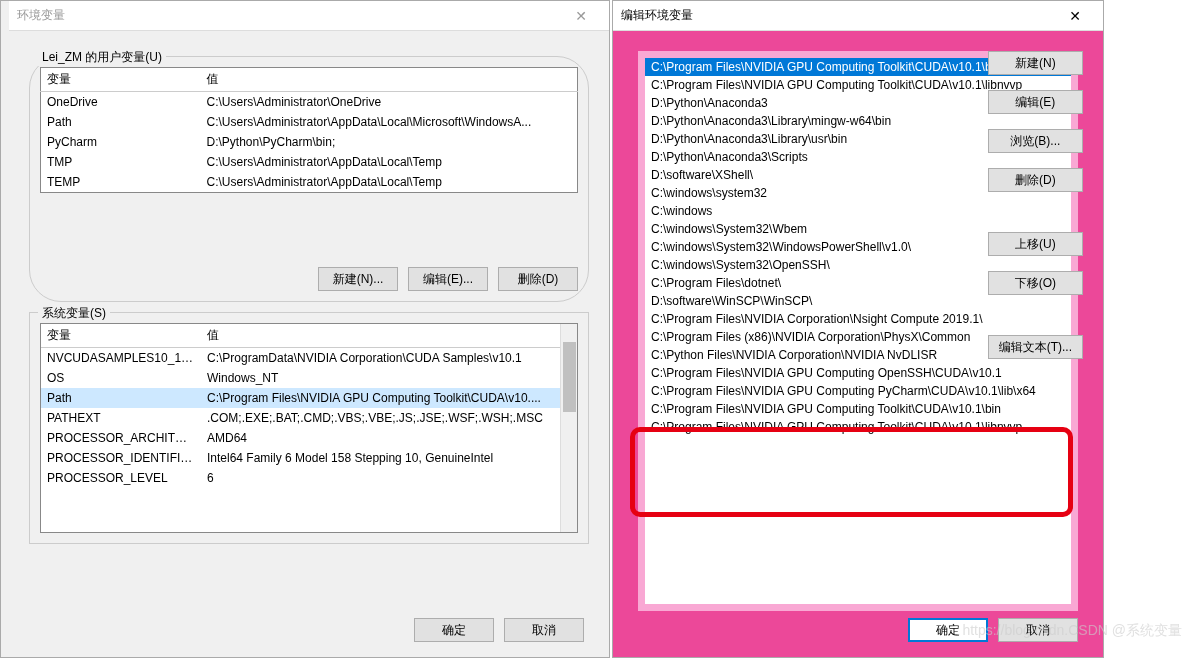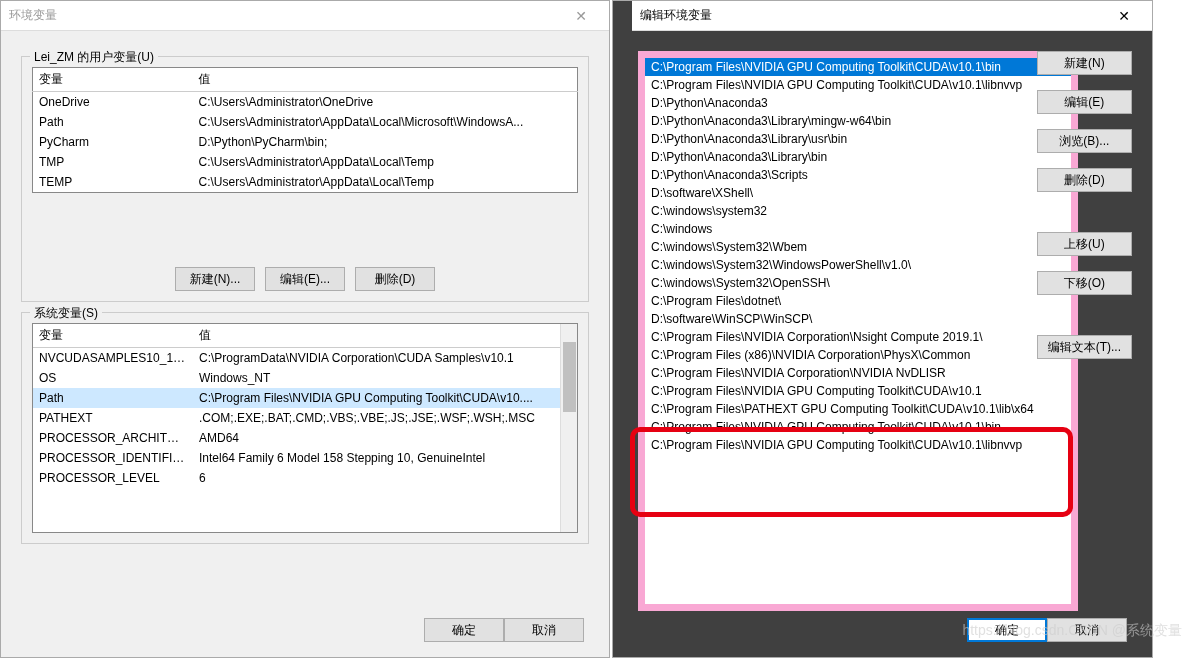--- a/index.html
+++ b/index.html
@@ -11,26 +11,25 @@
       width: 1202px; height: 658px;
       position: relative;
       overflow: hidden;
     }
     .dialog {
       position: absolute;
       border: 1px solid #aaa;
       background: #f0f0f0;
     }
     .dialog-left {
-      left: 0; top: 0; width: 610px; height: 658px;
+      left: 0; top: 0; width: 610px; height: 658px; padding-left: 8px;
     }
     .dialog-right {
-      left: 612px; top: 0; width: 541px; height: 658px;
-      background: #404040;
-      padding-left: 19px;
+      left: 612px; top: 0; width: 492px; height: 658px;
+      background: #ec4899;
     }
     .titlebar {
       height: 30px;
       display: flex;
       align-items: center;
       padding: 0 8px;
       background: #fff;
       border-bottom: 1px solid #ddd;
       color: #999;
       font-size: 12px;
@@ -83,34 +82,34 @@
     .table-wrap-scroll .table { border: none; }
     .scrollbar {
       position: absolute; right: 0; top: 0; width: 17px; height: 100%;
       background: #f0f0f0; border-left: 1px solid #ddd;
     }
     .scrollbar-thumb {
       position: absolute; left: 2px; width: 13px;
       background: #c0c0c0; border-radius: 0;
     }
     .btnrow {
-      display: flex; justify-content: center; gap: 10px; margin-top: 10px;
+      display: flex; justify-content: flex-end; gap: 10px; margin-top: 10px;
     }
     .btn {
       min-width: 80px; height: 24px;
       background: #e1e1e1; border: 1px solid #adadad;
       display: inline-flex; align-items: center; justify-content: center;
       font-size: 12px; cursor: pointer; padding: 0 10px;
     }
     .btn.primary {
       border: 2px solid #0078d7; background: #fff;
     }
     .bottom-buttons {
       position: absolute; bottom: 15px; right: 25px;
-      display: flex; 
+      display: flex; gap: 10px;
     }
     
     .path-list {
       position: absolute;
       left: 25px; top: 50px;
       width: 440px; height: 560px;
       border: 7px solid #f9a8d4; background: #fff;
       overflow: hidden;
     }
     .path-item {
@@ -147,21 +146,21 @@
   </style>
 </head>
 <body>
 
 <div class="dialog dialog-left">
   <div class="titlebar">
     <span>环境变量</span>
     <div class="titlebar-close">✕</div>
   </div>
 
-  <div class="group" style="margin-top:25px;">
+  <div class="group" style="margin-top:25px;border-radius:32px;">
     <div class="group-label">Lei_ZM 的用户变量(U)</div>
     <div class="user-table-block">
       <table class="table">
         <thead>
           <tr>
             <th class="col-var">变量</th>
             <th class="col-val">值</th>
           </tr>
         </thead>
         <tbody id="user-tbody">
@@ -253,35 +252,34 @@
     <span>编辑环境变量</span>
     <div class="titlebar-close">✕</div>
   </div>
 
   <div class="path-list" id="path-list">
       <div class="path-item selected">C:\Program Files\NVIDIA GPU Computing Toolkit\CUDA\v10.1\bin</div>
       <div class="path-item">C:\Program Files\NVIDIA GPU Computing Toolkit\CUDA\v10.1\libnvvp</div>
       <div class="path-item">D:\Python\Anaconda3</div>
       <div class="path-item">D:\Python\Anaconda3\Library\mingw-w64\bin</div>
       <div class="path-item">D:\Python\Anaconda3\Library\usr\bin</div>
-      <div class="path-item">D:\Python\Anaconda3\Library\bin</div>
       <div class="path-item">D:\Python\Anaconda3\Scripts</div>
       <div class="path-item">D:\software\XShell\</div>
       <div class="path-item">C:\windows\system32</div>
       <div class="path-item">C:\windows</div>
       <div class="path-item">C:\windows\System32\Wbem</div>
       <div class="path-item">C:\windows\System32\WindowsPowerShell\v1.0\</div>
       <div class="path-item">C:\windows\System32\OpenSSH\</div>
       <div class="path-item">C:\Program Files\dotnet\</div>
       <div class="path-item">D:\software\WinSCP\WinSCP\</div>
       <div class="path-item">C:\Program Files\NVIDIA Corporation\Nsight Compute 2019.1\</div>
       <div class="path-item">C:\Program Files (x86)\NVIDIA Corporation\PhysX\Common</div>
-      <div class="path-item">C:\Program Files\NVIDIA Corporation\NVIDIA NvDLISR</div>
-      <div class="path-item">C:\Program Files\NVIDIA GPU Computing Toolkit\CUDA\v10.1</div>
-      <div class="path-item">C:\Program Files\PATHEXT GPU Computing Toolkit\CUDA\v10.1\lib\x64</div>
+      <div class="path-item">C:\Python Files\NVIDIA Corporation\NVIDIA NvDLISR</div>
+      <div class="path-item">C:\Program Files\NVIDIA GPU Computing OpenSSH\CUDA\v10.1</div>
+      <div class="path-item">C:\Program Files\NVIDIA GPU Computing PyCharm\CUDA\v10.1\lib\x64</div>
       <div class="path-item">C:\Program Files\NVIDIA GPU Computing Toolkit\CUDA\v10.1\bin</div>
       <div class="path-item">C:\Program Files\NVIDIA GPU Computing Toolkit\CUDA\v10.1\libnvvp</div>
     </div>
 
   <div class="right-buttons">
     <div class="btn">新建(N)</div>
     <div class="btn">编辑(E)</div>
     <div class="btn">浏览(B)...</div>
     <div class="btn">删除(D)</div>
     <div class="gap"></div>

